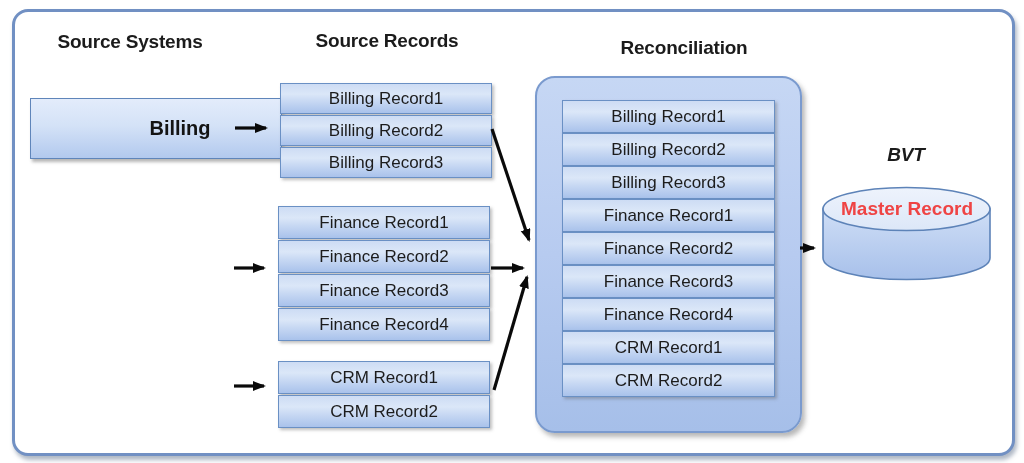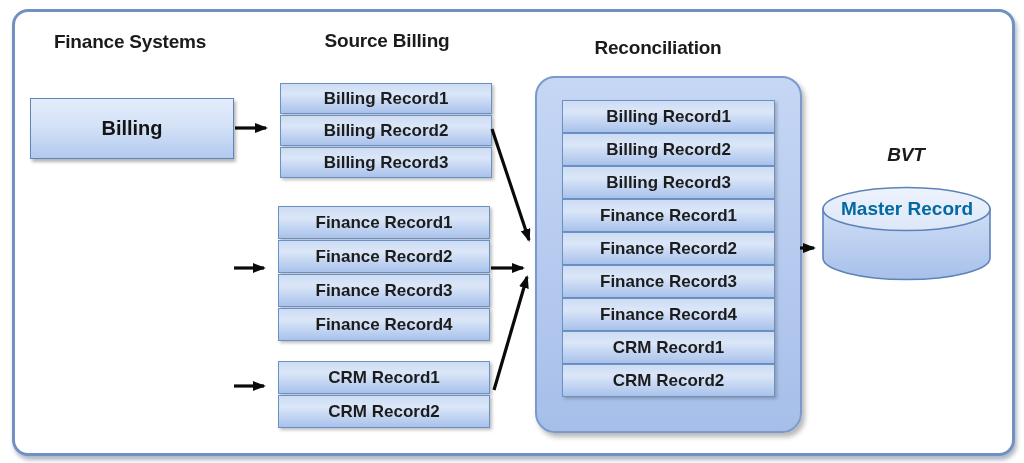--- a/index.html
+++ b/index.html
@@ -16,54 +16,54 @@
   .heading{
     position:absolute;color:#1b1b1b;font-weight:bold;font-size:19px;
     text-align:center;white-space:nowrap;letter-spacing:-0.2px;
   }
   .sysbox{
     position:absolute;width:202px;height:59px;
     border:1.6px solid #5f85ba;
     background:linear-gradient(180deg,#e3ecfb 0%,#d4e2f7 45%,#b2c9ee 100%);
     box-shadow:2px 3px 3px rgba(95,95,95,0.45);
     display:flex;align-items:center;justify-content:center;
-    color:#141414;font-weight:bold;font-size:20px;
+    color:#141414;font-weight:bold;font-size:20px;padding-left:48px;
   }
   .rec{
     position:absolute;width:212px;height:31px;
     border:1.5px solid #6a90c4;
     background:linear-gradient(180deg,#cddcf4 0%,#dbe7f8 35%,#c7d8f3 60%,#a9c2eb 100%);
     box-shadow:2px 2px 3px rgba(95,95,95,0.40);
     display:flex;align-items:center;justify-content:center;
-    color:#1c1c1c;font-weight:700;font-size:17px;box-sizing:border-box;
+    color:#1c1c1c;font-weight:400;font-size:17px;box-sizing:border-box;
   }
   .recon-box{
     position:absolute;left:535px;top:76px;width:263px;height:353px;
     border:2px solid #7a9ace;border-radius:20px;
     background:linear-gradient(180deg,#c6d7f4 0%,#b7cbf0 50%,#a6bfe9 100%);
     box-shadow:3px 4px 5px rgba(95,95,95,0.45);
   }
   .recon-rec{
     position:absolute;width:213px;height:33px;left:562px;
   }
   .cyl-label{
     position:absolute;left:830px;top:198px;width:154px;height:22px;
-    text-align:center;color:#0369a1;font-weight:bold;font-size:19px;white-space:nowrap;
+    text-align:center;color:#ef4444;font-weight:bold;font-size:19px;white-space:nowrap;
   }
   svg.overlay{position:absolute;left:0;top:0;pointer-events:none;}
 </style>
 </head>
 <body>
 
 <div class="canvas">
   <div class="frame"></div>
 
-  <div class="heading" style="left:40px;top:31px;width:180px;">Finance Systems</div>
-  <div class="heading" style="left:296px;top:30px;width:182px;">Source Billing</div>
-  <div class="heading" style="left:574px;top:37px;width:168px;">Reconciliation</div>
+  <div class="heading" style="left:40px;top:31px;width:180px;">Source Systems</div>
+  <div class="heading" style="left:296px;top:30px;width:182px;">Source Records</div>
+  <div class="heading" style="left:600px;top:37px;width:168px;">Reconciliation</div>
   <div class="heading" style="left:873px;top:144px;width:66px;font-style:italic;">BVT</div>
 
   <div class="sysbox" style="left:30px;top:98px;">Billing</div>
 
   <div class="rec" style="left:280px;top:83px;">Billing Record1</div>
   <div class="rec" style="left:280px;top:115px;">Billing Record2</div>
   <div class="rec" style="left:280px;top:147px;">Billing Record3</div>
 
   <div class="rec" style="left:278px;top:206px;height:33px;">Finance Record1</div>
   <div class="rec" style="left:278px;top:240px;height:33px;">Finance Record2</div>

